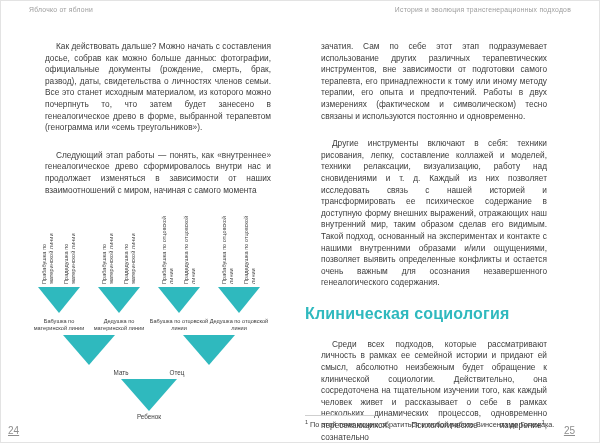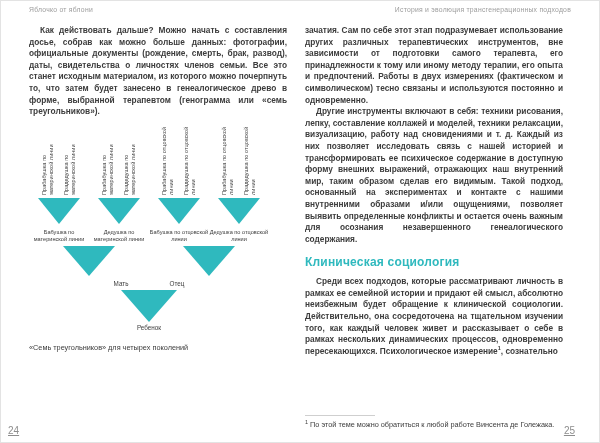--- a/index.html
+++ b/index.html
@@ -22,27 +22,27 @@
   .running-head.rh-right { right:28px; }
   .pageno { position:absolute; bottom:6px; font-size:10px; color:#8d8d8d;text-decoration:underline; }
   .pageno.pn-left { left:7px; }
   .pageno.pn-right { right:24px; }
 
   .page { position:absolute; top:24px; width:258px; height:407px; }
   .page-left { left:28px; }
   .page-right { left:304px; }
 
   .para {
-    margin:0; font-size:8.3px; line-height:11.6px;
-    text-align:justify; color:#3c3c3c; hyphens:auto;font-weight:bold;
+    margin:16px; font-size:8.3px; line-height:11.6px;
+    text-align:justify; color:#3c3c3c; hyphens:auto;
   }
   .indent { text-indent:11px; }
 
   .section-heading {
-    margin:10px 0 7px 0; font-size:12px; font-weight:bold;
+    margin:10px 0 7px 0; font-size:16px; font-weight:bold;
     color:var(--accent); letter-spacing:.2px;
   }
   sup { font-size:5.5px; line-height:0; }
 
   
   .diagram { margin-top:5px; width:240px; }
   .g1-row { display:flex; }
   .g1-col { width:60px; display:flex; flex-direction:column; align-items:center; }
   .vpair { display:flex; gap:7px; justify-content:center; }
   .vlabel { width:15px; height:72px; position:relative; }
@@ -89,20 +89,21 @@
 
 <div class="spread">
 
   <div class="running-head rh-left">Яблочко от яблони</div>
   <div class="running-head rh-right">История и эволюция трансгенерационных подходов</div>
   <div class="pageno pn-left">24</div>
   <div class="pageno pn-right">25</div>
 
   <div class="page page-left">
     <p class="para indent">Как действовать дальше? Можно начать с составления досье, собрав как можно больше данных: фотографии, официальные документы (рождение, смерть, брак, развод), даты, свидетельства о личностях членов семьи. Все это станет исходным материалом, из которого можно почерпнуть то, что затем будет занесено в генеалогическое древо в форме, выбранной терапевтом (генограмма или «семь треугольников»).</p>
+    <p class="para indent">Следующий этап работы — понять, как «внутреннее» генеалогическое древо сформировалось внутри нас и продолжает изменяться в зависимости от наших взаимоотношений с миром, начиная с самого момента</p>
 
     <div class="diagram">
 
       <div class="g1-row">
         <div class="g1-col">
           <div class="vpair">
             <div class="vlabel">
                 <div class="vinner">Прабабушка по материнской линии</div>
               </div>
             <div class="vlabel">
@@ -162,21 +163,20 @@
         <span class="gname" style="left:148px">Отец</span>
       </div>
       <div class="g3-tris">
         <div class="tri tri-abs tri-g3" style="left:120px"></div>
       </div>
 
       <div class="g4-row">
         <span class="gname">Ребенок</span>
       </div>
 
-      <div class="diagram-caption">«Семь треугольников» для четырех поколений</div>
     </div>
   </div>
 
   <div class="page page-right">
     <p class="para">зачатия. Сам по себе этот этап подразумевает использование других различных терапевтических инструментов, вне зависимости от подготовки самого терапевта, его принадлежности к тому или иному методу терапии, его опыта и предпочтений. Работы в двух измерениях (фактическом и символическом) тесно связаны и используются постоянно и одновременно.</p>
     <p class="para indent">Другие инструменты включают в себя: техники рисования, лепку, составление коллажей и моделей, техники релаксации, визуализацию, работу над сновидениями и т. д. Каждый из них позволяет исследовать связь с нашей историей и трансформировать ее психическое содержание в доступную форму внешних выражений, отражающих наш внутренний мир, таким образом сделав его видимым. Такой подход, основанный на экспериментах и контакте с нашими внутренними образами и/или ощущениями, позволяет выявить определенные конфликты и остается очень важным для осознания незавершенного генеалогического содержания.</p>
 
     <h2 class="section-heading">Клиническая социология</h2>
 
     <p class="para indent"><span>Среди всех подходов, которые рассматривают личность в рамках ее семейной истории и придают ей смысл, абсолютно неизбежным будет обращение к клинической социологии. Действительно, она сосредоточена на тщательном изучении того, как каждый человек живет и рассказывает о себе в рамках нескольких динамических процессов, одновременно пересекающихся. Психологическое измерение</span><sup>1</sup><span>, сознательно</span></p>

